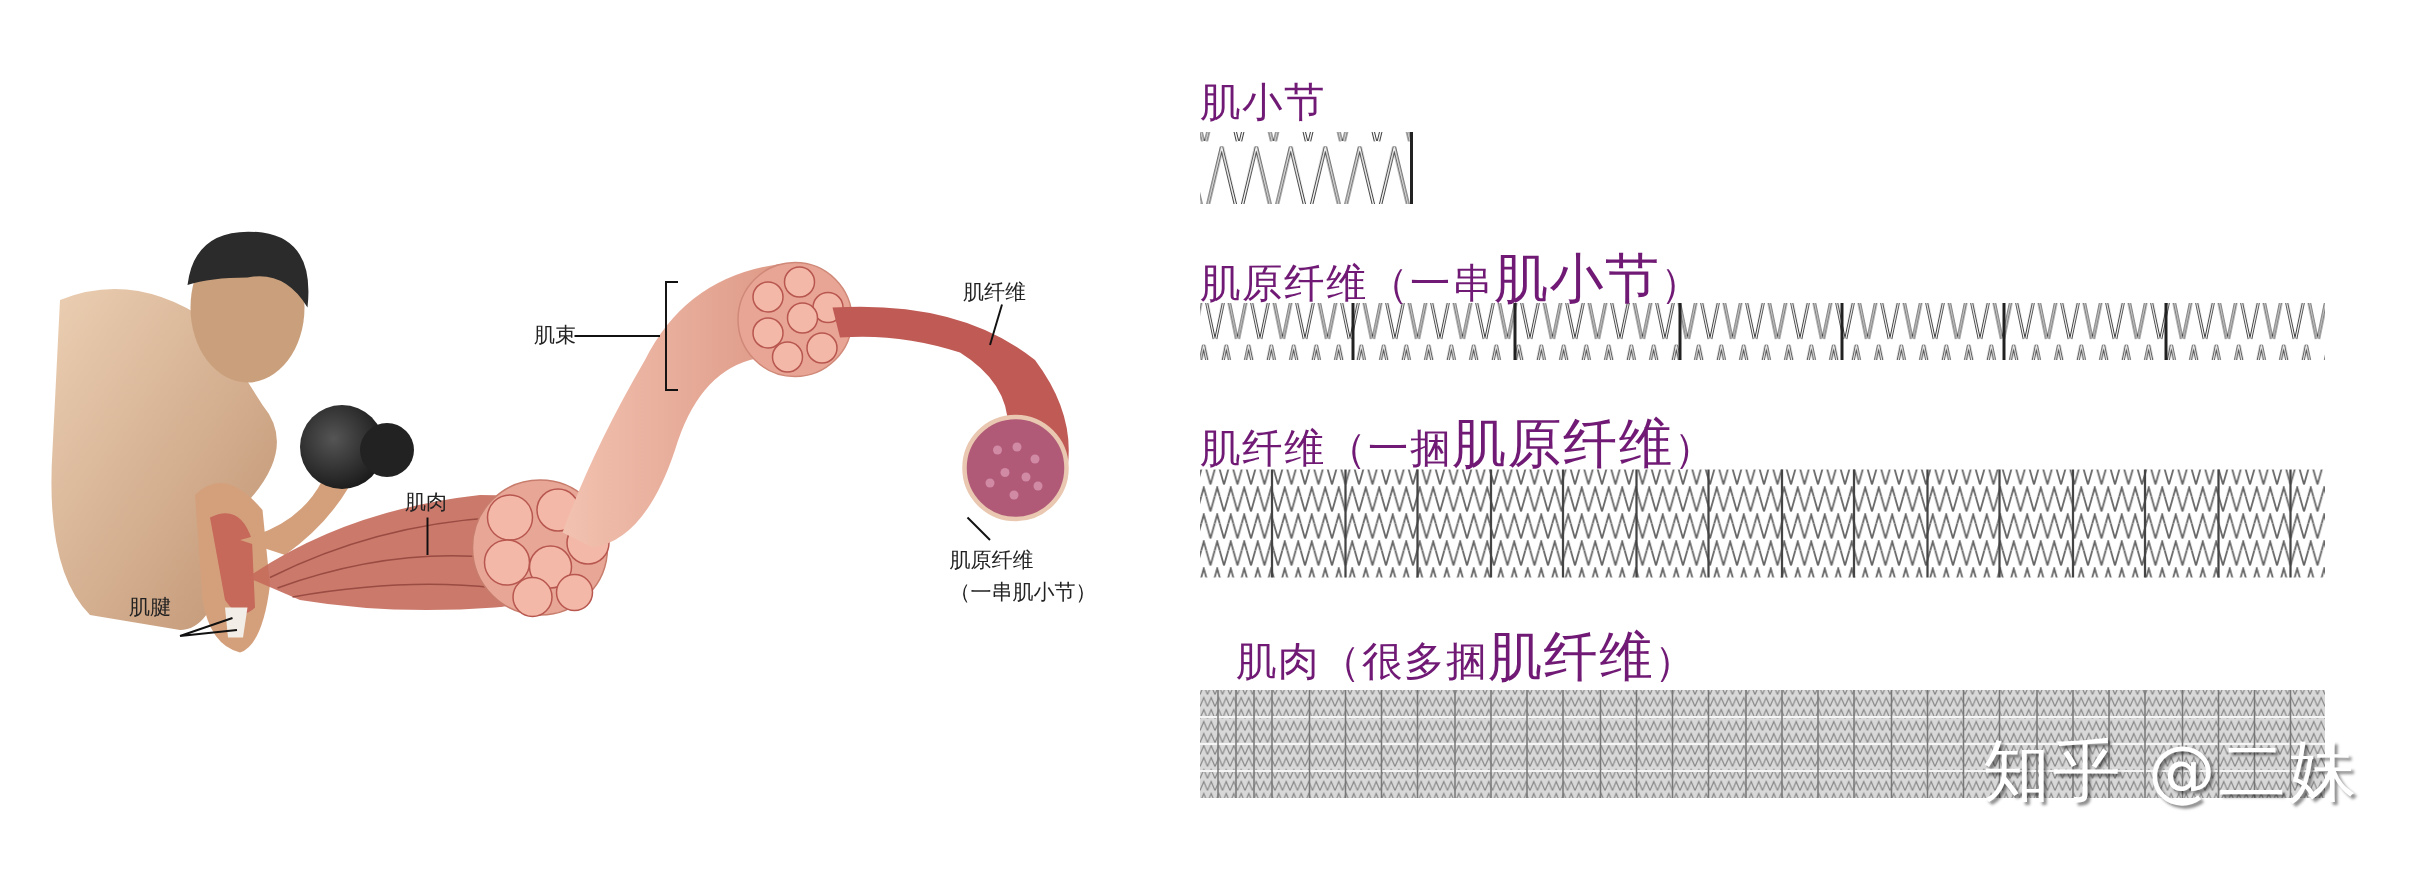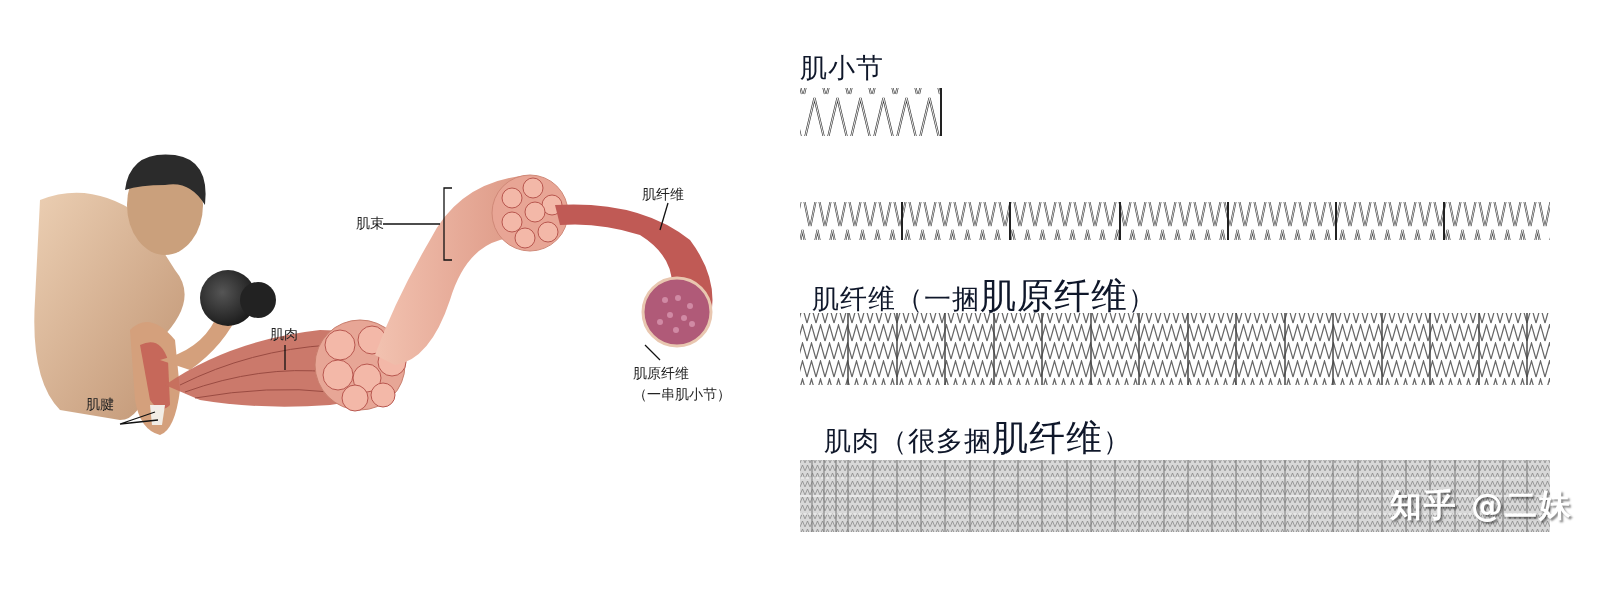--- a/index.html
+++ b/index.html
@@ -1,22 +1,22 @@
 <!DOCTYPE html>
 <html><head>
 <meta charset="utf-8">
 <style>
   html, body { margin:0; padding:0; background:#ffffff; }
   body { width:1621px; height:594px; position:relative; overflow:hidden; font-family:"DejaVu Sans", sans-serif; }
   .panel-left { position:absolute; left:0; top:0; width:780px; height:594px; }
   .panel-right { position:absolute; left:780px; top:0; width:841px; height:594px; }
   .lbl { position:absolute; font-size:14px; color:#222; white-space:nowrap; }
-  .title { position:absolute; left:20px; color:#0f172a; font-size:27px; white-space:nowrap; letter-spacing:1px; }
+  .title { position:absolute; left:20px; color:#701a75; font-size:27px; white-space:nowrap; letter-spacing:1px; }
   .title .big { font-size:36px; }
-  .watermark { position:absolute; right:48px; top:484px; font-size:32px; color:#fff; font-weight:bold;
+  .watermark { position:absolute; right:48px; top:484px; font-size:45px; color:#fff; font-weight:normal;
                text-shadow:2px 2px 2px rgba(0,0,0,0.45); white-space:nowrap; letter-spacing:2px; }
   svg { position:absolute; left:0; top:0; }
 </style>
 </head>
 <body>
 
 <div class="panel-left">
   <svg width="780" height="594" viewBox="0 0 780 594">
     <defs>
       <linearGradient id="skin" x1="0" y1="0" x2="1" y2="1">
@@ -199,21 +199,24 @@
       <line x1="675" y1="460" x2="675" y2="532"></line>
         <line x1="699" y1="460" x2="699" y2="532"></line>
         <line x1="723" y1="460" x2="723" y2="532"></line>
         <line x1="747" y1="460" x2="747" y2="532"></line>
     </g>
   </svg>
 
   <div class="title" style="top:50px;">
     <span>肌小节</span>
   </div>
-  <div class="title" style="top:272px;margin-left:12px;">
+  <div class="title" style="top:162px;">
+    <span>肌原纤维</span><span>（一串</span><span class="big">肌小节</span><span>）</span>
+  </div>
+  <div class="title" style="top:272px;">
     <span>肌纤维</span><span>（一捆</span><span class="big">肌原纤维</span><span>）</span>
   </div>
   <div class="title" style="top:414px;margin-left:24px;">
     <span>肌肉</span><span>（很多捆</span><span class="big">肌纤维</span><span>）</span>
   </div>
 
   <div class="watermark">知乎 @二妹</div>
 </div>
 
 </body></html>

